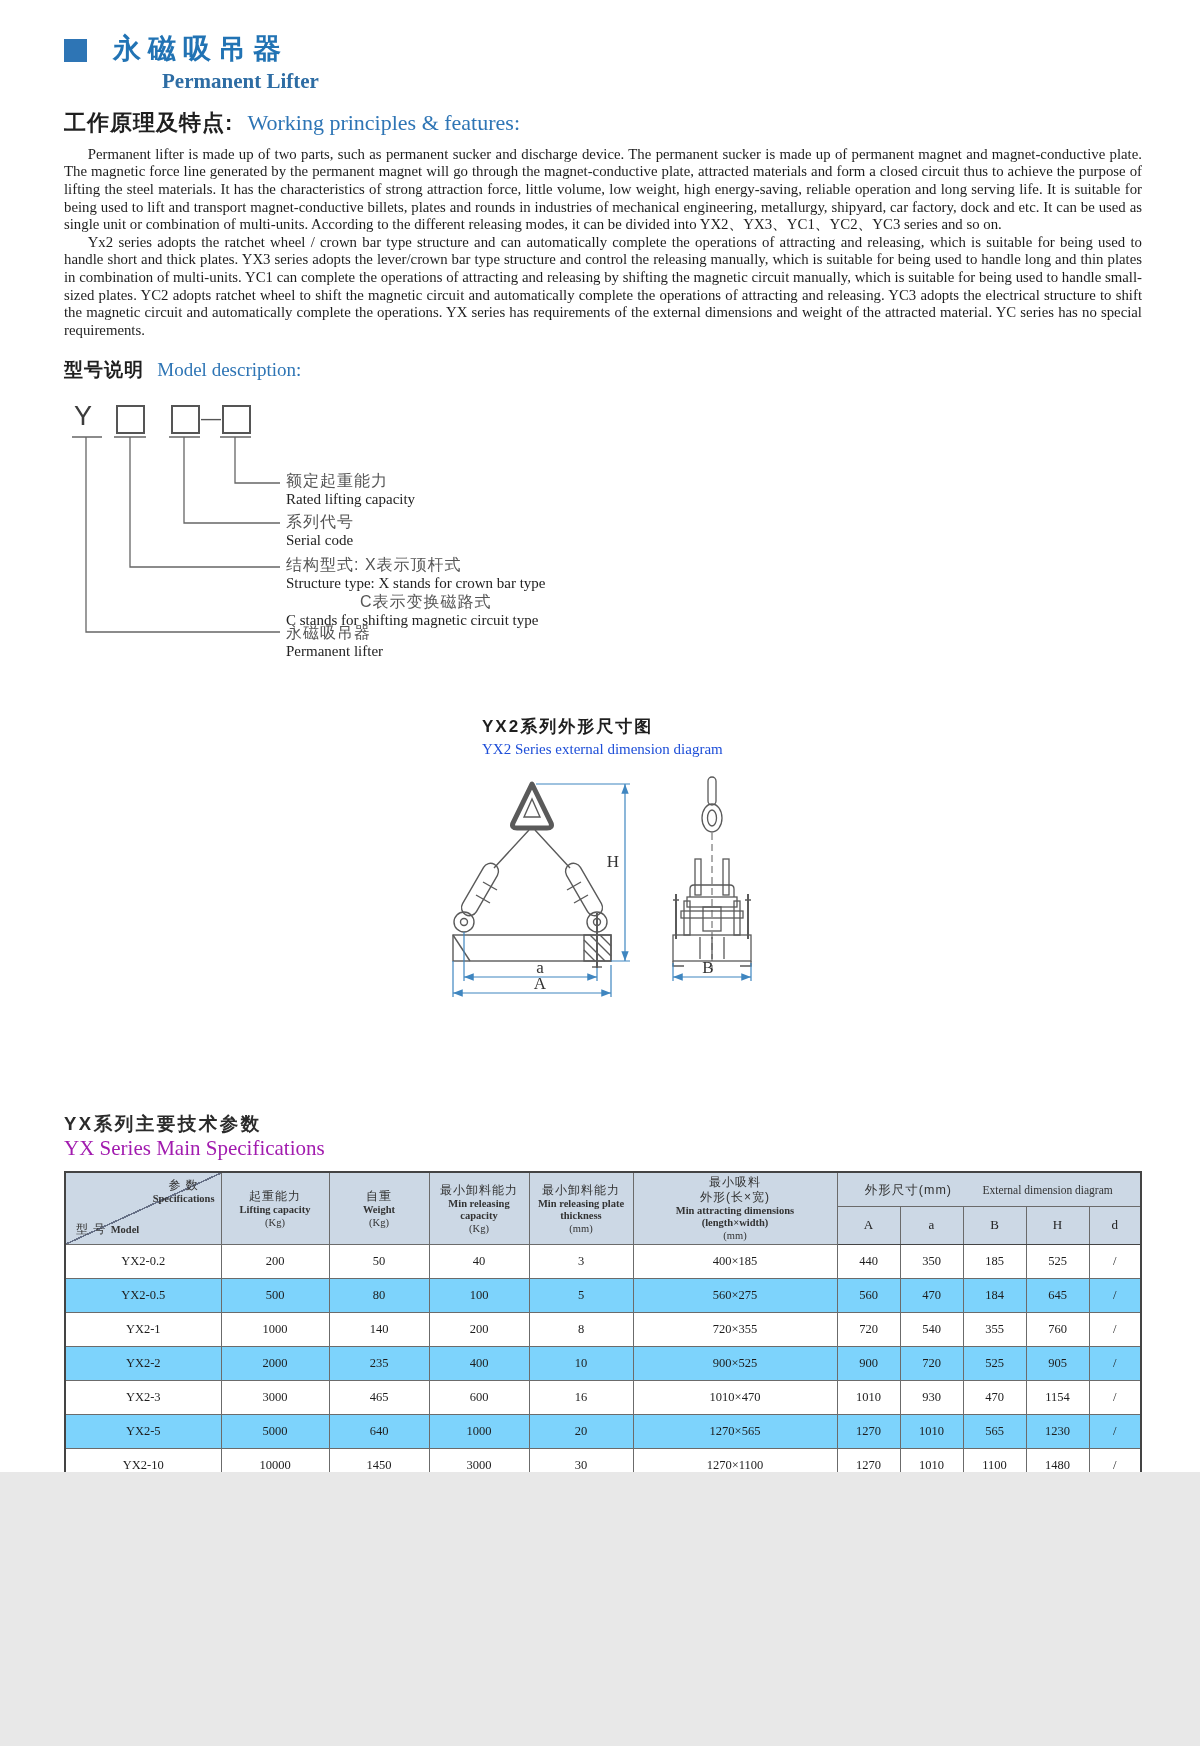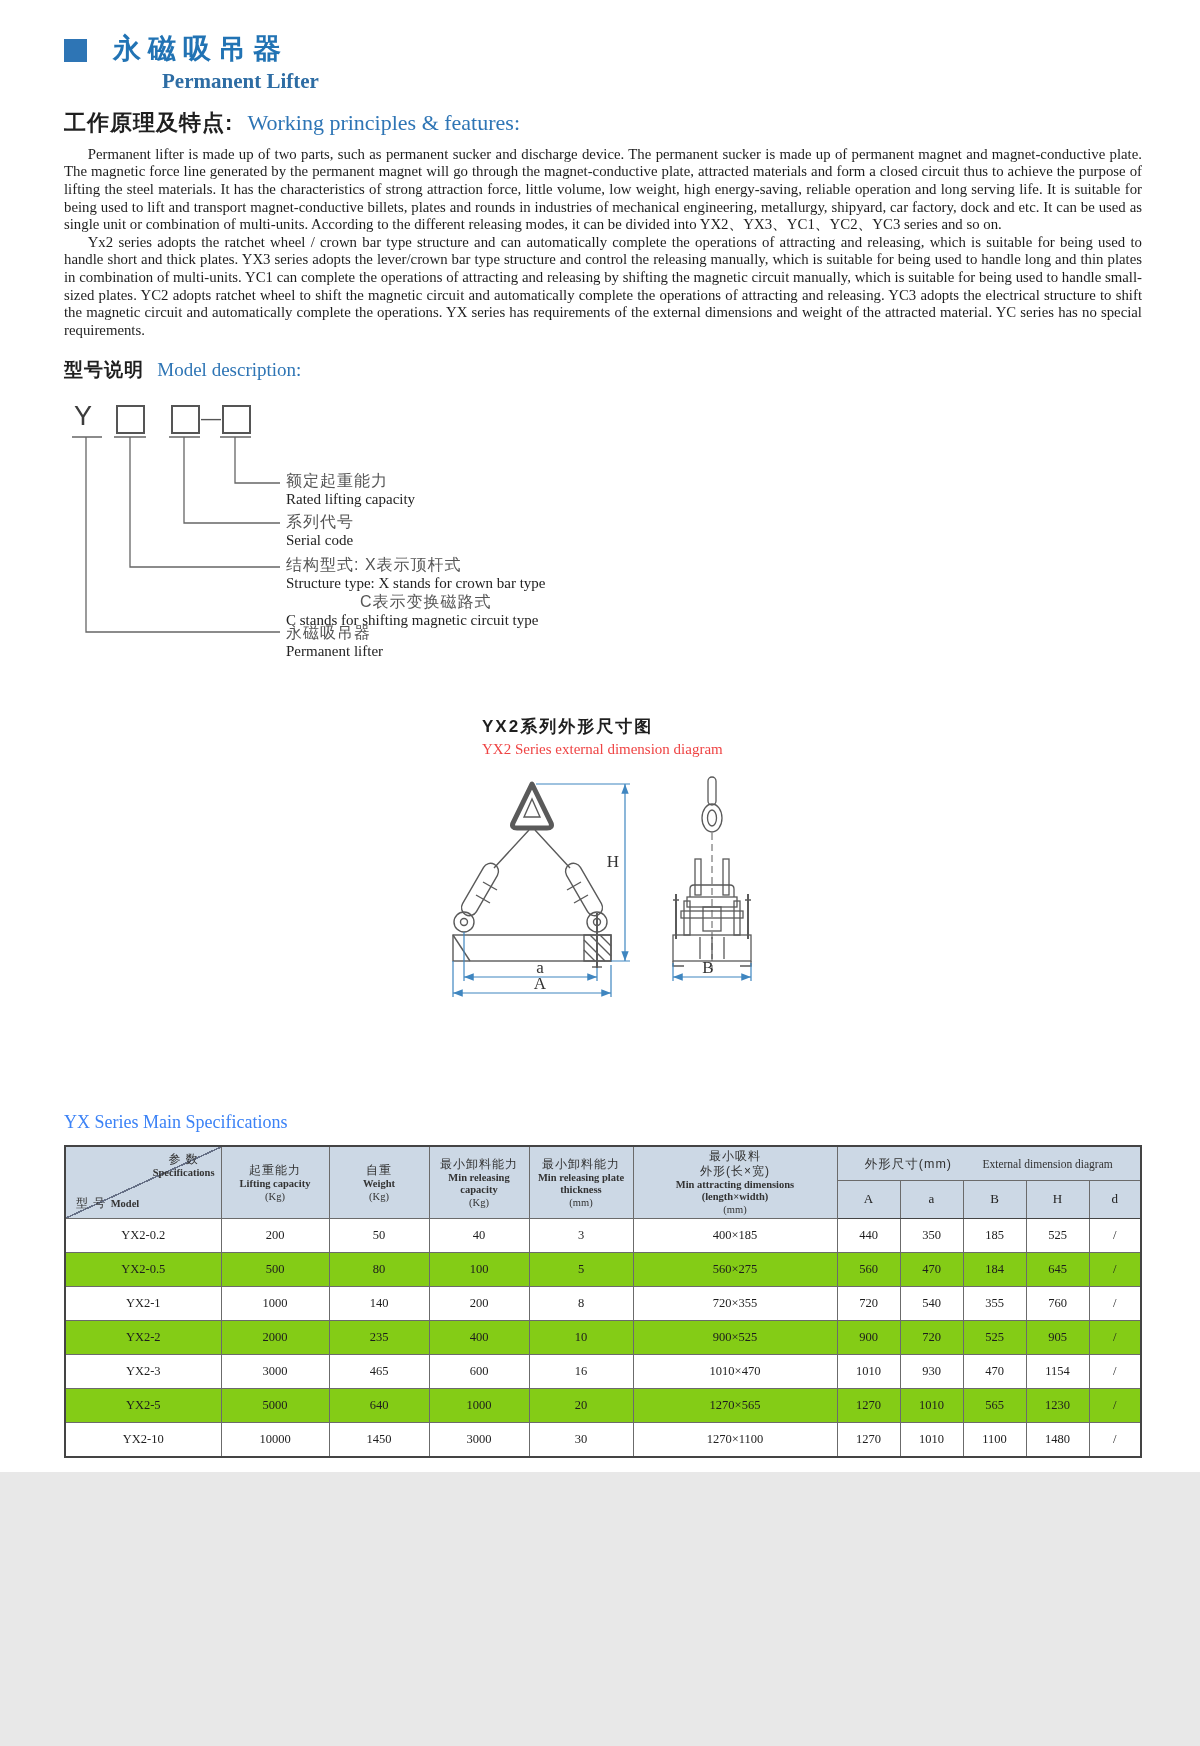--- a/index.html
+++ b/index.html
@@ -39,42 +39,42 @@
   .md-lines{position:absolute;left:0;top:0;}
   .md-label{position:absolute;left:222px;}
   .md-label .lcn{font-size:16px;color:#555;line-height:19px;letter-spacing:1px;}
   .md-label .len{font-family:"Liberation Serif","DejaVu Serif",serif;font-size:15px;color:#222;line-height:18px;}
   .md-label .lcn2{margin-left:74px;}
 
   
   .dim-section{margin-top:50px;}
   .dim-titles{margin-left:418px;}
   .dim-title-cn{font-size:17px;font-weight:bold;letter-spacing:2px;color:#1f1f1f;line-height:24px;}
-  .dim-title-en{font-family:"Liberation Serif","DejaVu Serif",serif;font-size:15px;color:#ef4444;line-height:20px;}
+  .dim-title-en{font-family:"Liberation Serif","DejaVu Serif",serif;font-size:15px;color:#1d4ed8;line-height:20px;}
   .dim-svg{display:block;margin:8px 0 0 326px;}
 
   
   .spec-section{margin-top:104px;}
   .spec-title-cn{font-size:18.5px;color:#2b2b2b;letter-spacing:2.5px;font-weight:600;line-height:26px;}
-  .spec-title-en{font-family:"Liberation Serif","DejaVu Serif",serif;font-size:18px;color:#3b82f6;line-height:22px;}
+  .spec-title-en{font-family:"Liberation Serif","DejaVu Serif",serif;font-size:21px;color:#a21caf;line-height:22px;}
   table.spec{margin-top:12px;border-collapse:collapse;table-layout:fixed;width:1076px;border:2px solid #444;}
   table.spec th,table.spec td{border:1px solid #6b6b6b;text-align:center;vertical-align:middle;padding:1px 2px;}
   table.spec thead th{background:#ccd8e5;font-weight:normal;}
   table.spec thead tr:last-child th{border-bottom:1.5px solid #444;}
   .h-cn{display:block;font-size:12px;color:#333;line-height:15px;letter-spacing:1px;}
   .h-en{display:block;font-family:"Liberation Serif","DejaVu Serif",serif;font-size:10.5px;color:#333;line-height:12px;font-weight:bold;}
   .h-unit{display:block;font-family:"Liberation Serif","DejaVu Serif",serif;font-size:10.5px;color:#333;line-height:13px;}
   .grp-row{height:34px;}
   .sub-row{height:38px;}
   .sub-row th{font-family:"Liberation Serif","DejaVu Serif",serif;font-size:13px;color:#222;}
   .grp-cn{font-size:12.5px;color:#333;letter-spacing:1px;}
   .grp-en{font-family:"Liberation Serif","DejaVu Serif",serif;font-size:11.5px;color:#333;margin-left:26px;}
   table.spec tbody td{font-family:"Liberation Serif","DejaVu Serif",serif;font-size:12.5px;color:#1d1d1d;
     height:31px;background:#fff;}
-  table.spec tbody tr.alt td{background:#84cc16;}
+  table.spec tbody tr.alt td{background:#7dd3fc;}
   th.corner{position:relative;padding:0;}
   .corner-diag{position:absolute;inset:0;
     background:linear-gradient(to bottom right,transparent calc(50% - .8px),#667086 0,#667086 calc(50% + .8px),transparent 0);}
   .corner-param{position:absolute;top:5px;right:6px;text-align:center;}
   .corner-model{position:absolute;bottom:7px;left:10px;white-space:nowrap;}
   .corner-model .h-cn,.corner-model .h-en{display:inline;}
 </style>
 </head>
 <body>
 
@@ -209,20 +209,21 @@
         <g font-size="17" fill="#333" font-family="Liberation Serif,DejaVu Serif,serif">
           <text x="229" y="100" text-anchor="end">H</text>
           <text x="150" y="206" text-anchor="middle">a</text>
           <text x="150" y="222" text-anchor="middle">A</text>
           <text x="318" y="206" text-anchor="middle">B</text>
         </g>
       </svg>
     </div>
 
     <div class="spec-section">
+      <div class="spec-title-cn">YX系列主要技术参数</div>
       <div class="spec-title-en">YX Series Main  Specifications</div>
 
       <table class="spec">
         <colgroup>
           <col style="width:156px">
             <col style="width:108px">
             <col style="width:100px">
           <col style="width:100px">
             <col style="width:104px">
             <col style="width:204px">

